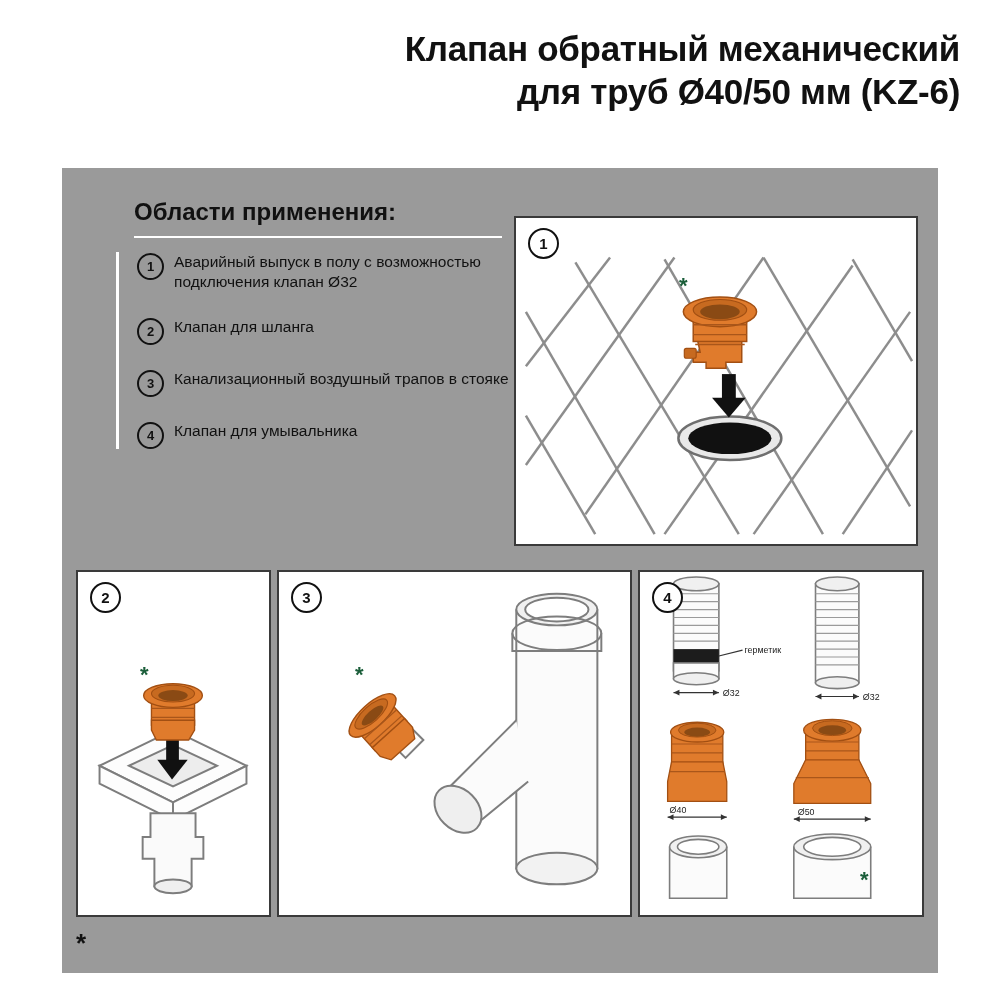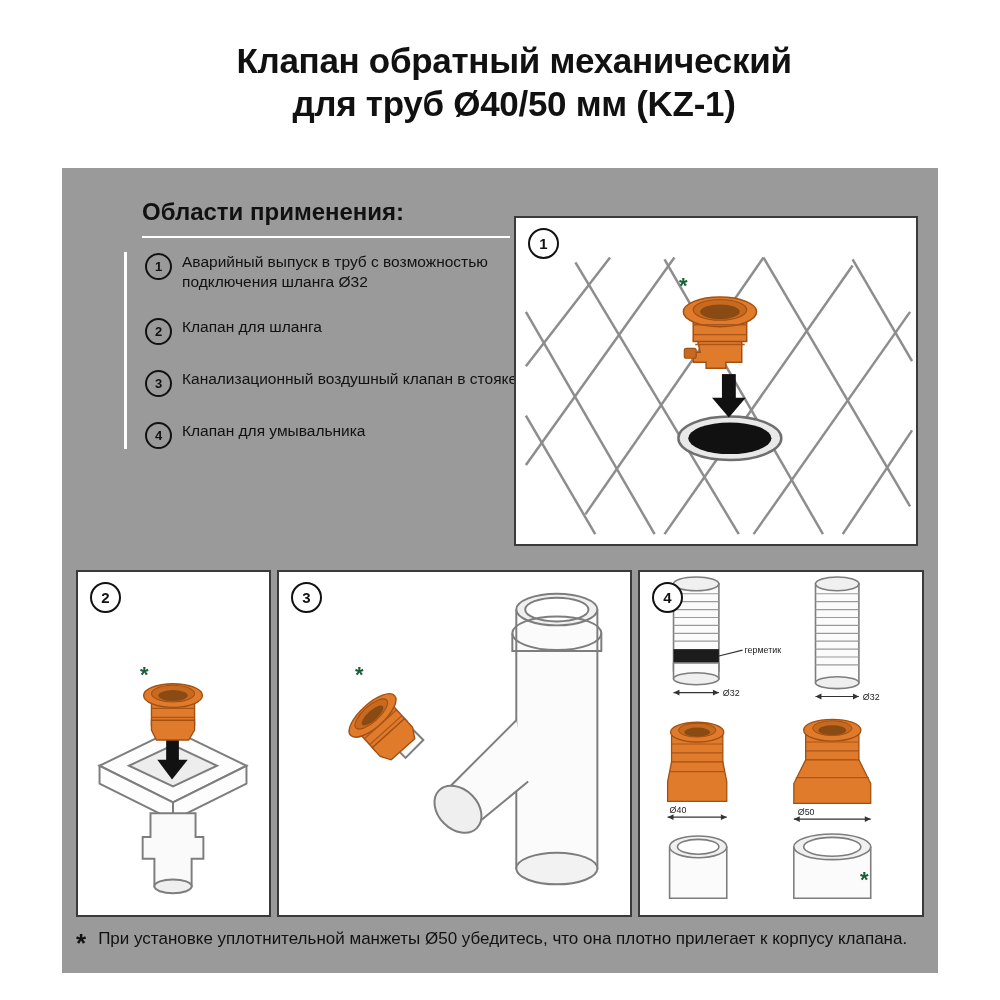--- a/index.html
+++ b/index.html
@@ -11,45 +11,45 @@
     width: 1000px;
     height: 1000px;
     font-family: "Liberation Sans", sans-serif;
     color: #1a1a1a;
     position: relative;
     overflow: hidden;
   }
 
   
   .title {
-    text-align: center;
+    text-align: right;
     font-size: 35px;
     font-weight: bold;
     line-height: 1.22;
     letter-spacing: -0.3px;
-    padding: 40px 40px 0 40px;
+    padding: 28px 40px 0 40px;
     color: #111111;
     margin-left: 28px;
   }
 
   
   .panel {
     position: absolute;
     left: 62px;
     top: 168px;
     width: 876px;
     height: 805px;
     background: #9a9a9a;
     box-sizing: border-box;
   }
 
   
   .apps {
     position: absolute;
-    left: 20px;
+    left: 12px;
     top: 30px;
     width: 420px;
     padding-left: 42px;
   }
   .apps-heading {
     font-size: 24px;
     font-weight: bold;
     color: #111;
     padding-left: 18px;
     margin-bottom: 10px;
@@ -160,43 +160,43 @@
     font-size: 9px;
     fill: #222;
     font-family: "Liberation Sans", sans-serif;
   }
 </style>
 </head>
 <body>
 
 <div class="title">
   <div>Клапан обратный механический</div>
-  <div>для труб Ø40/50 мм (KZ-1)</div>
+  <div>для труб Ø40/50 мм (KZ-6)</div>
 </div>
 
 <div class="panel">
 
   <div class="apps">
     <div class="apps-heading">Области применения:</div>
     <div class="apps-heading-rule"></div>
     <div class="apps-list">
 
       <div class="app-item">
         <div class="num-circle">1</div>
-        <div class="app-text">Аварийный выпуск в труб с возможностью подключения шланга Ø32</div>
+        <div class="app-text">Аварийный выпуск в полу с возможностью подключения клапан Ø32</div>
       </div>
 
       <div class="app-item">
         <div class="num-circle">2</div>
         <div class="app-text">Клапан для шланга</div>
       </div>
 
       <div class="app-item">
         <div class="num-circle">3</div>
-        <div class="app-text">Канализационный воздушный клапан в стояке</div>
+        <div class="app-text">Канализационный воздушный трапов в стояке</div>
       </div>
 
       <div class="app-item">
         <div class="num-circle">4</div>
         <div class="app-text">Клапан для умывальника</div>
       </div>
 
     </div>
   </div>
 
@@ -414,16 +414,15 @@
         <path d="M156,278 L156,330 L234,330 L234,278"></path>
         <ellipse cx="195" cy="278" rx="39" ry="13" fill="#f0f0f0"></ellipse>
         <ellipse cx="195" cy="278" rx="29" ry="9.5" fill="#ffffff"></ellipse>
       </g>
     </svg>
     <div class="asterisk" style="left:220px; top:297px;">*</div>
   </div>
 
   <div class="footnote">
     <div class="footnote-star">*</div>
-    <div class="footnote-text">При установке уплотнительной манжеты Ø50 убедитесь, что она плотно прилегает к корпусу клапана.</div>
   </div>
 
 </div>
 
 </body></html>

